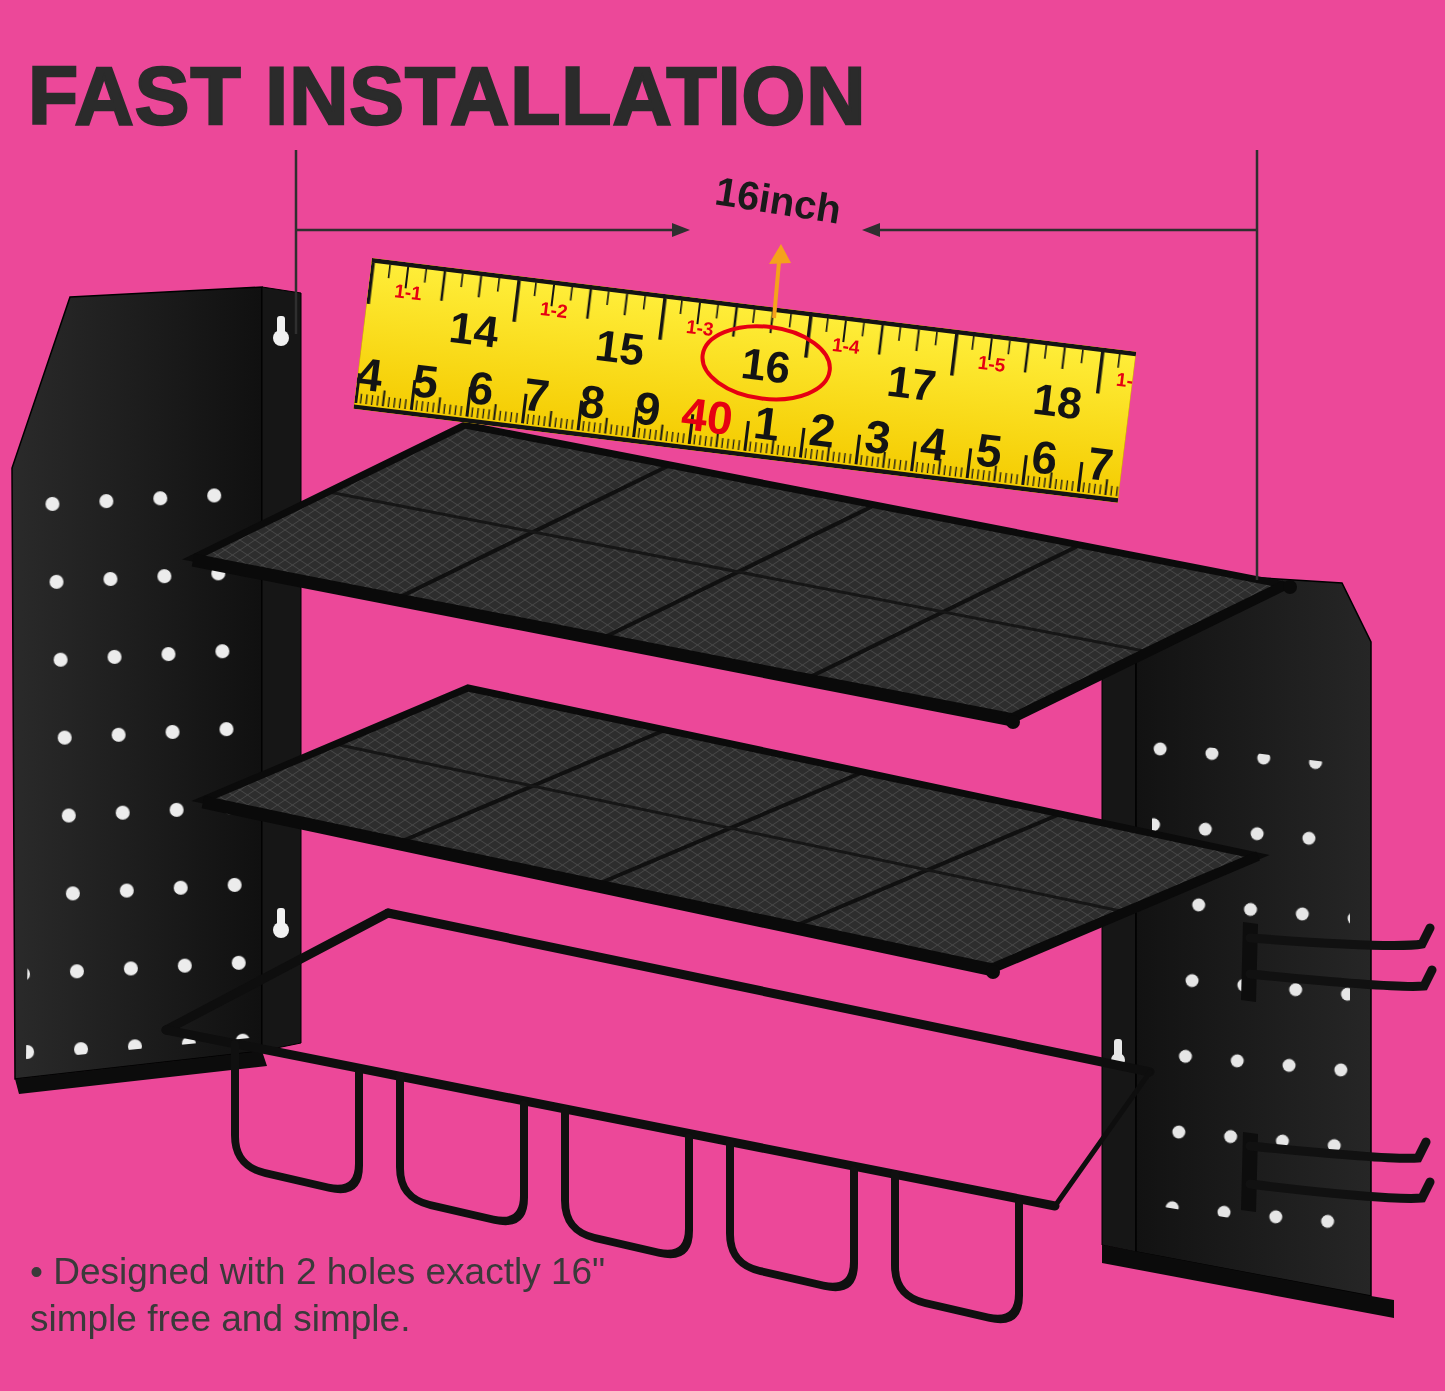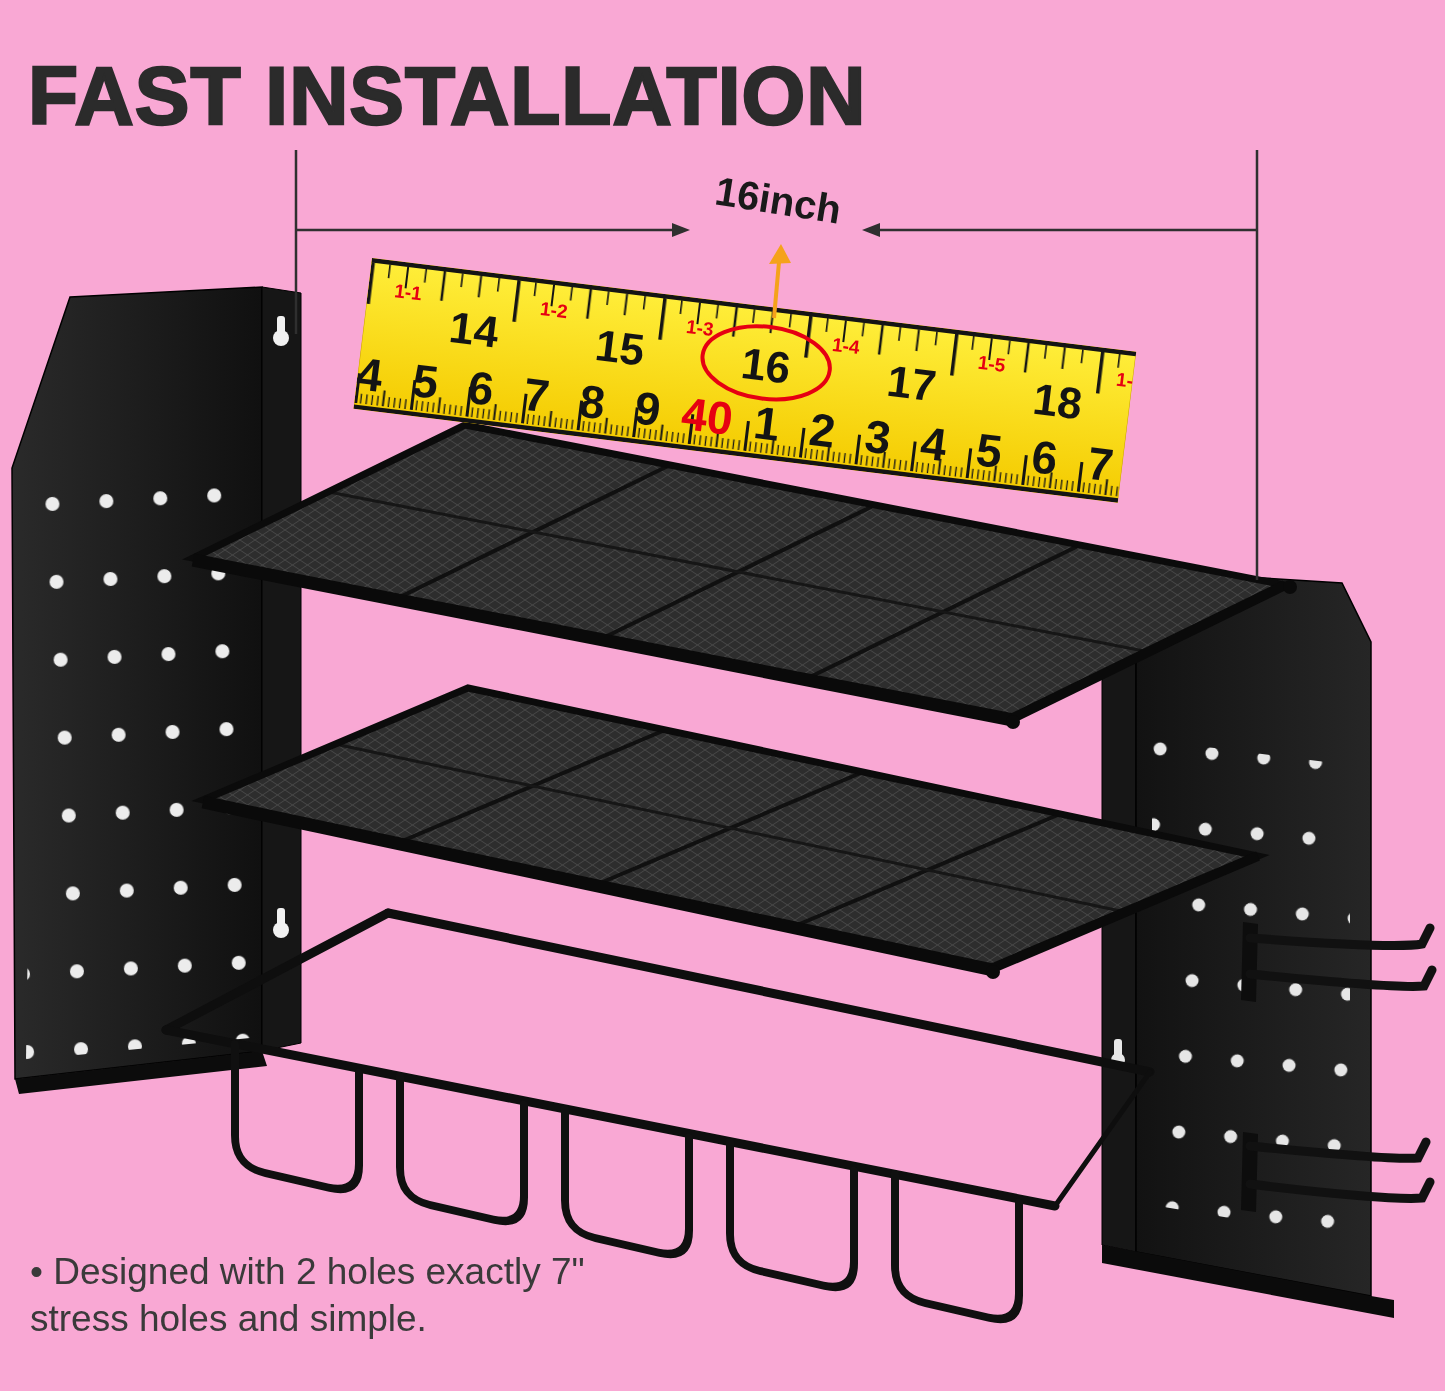--- a/index.html
+++ b/index.html
@@ -1,16 +1,16 @@
 <!DOCTYPE html>
 <html><head>
 <meta charset="utf-8">
 <style>
   html,body{margin:0;padding:0;background:#ffffff;}
-  .stage{position:relative;width:1445px;height:1391px;background:#f9a8d4;overflow:hidden;
+  .stage{position:relative;width:1445px;height:1391px;background:#ec4899;overflow:hidden;
          font-family:"Liberation Sans", sans-serif;}
   .title{position:absolute;left:28px;top:-6px;font-size:82px;font-weight:700;
          letter-spacing:1px;color:#2b2b2b;-webkit-text-stroke:2.4px #2b2b2b;white-space:nowrap;}
   .caption{position:absolute;left:30px;top:1248px;font-size:37px;color:#3a3a3a;line-height:1.28;}
   svg{position:absolute;left:0;top:0;}
   svg text{font-family:"Liberation Sans", sans-serif;}
 </style>
 </head>
 <body>
 
@@ -197,17 +197,17 @@
     <polygon points="690,230 672,223 672,237" fill="#2f2f2f"></polygon>
     <polygon points="862,230 880,223 880,237" fill="#2f2f2f"></polygon>
     <text transform="translate(776,214) rotate(9)" font-size="40" font-weight="700" fill="#1a1a1a" text-anchor="middle">16inch</text>
     <g>
       <line x1="774" y1="318" x2="779" y2="262" stroke="#f5a21b" stroke-width="4"></line>
       <polygon points="781,244 769,264 791,263" fill="#f5a21b"></polygon>
     </g>
   </svg>
 
   <div class="caption">
-    <div>• Designed with 2 holes exactly 7"</div>
-    <div>stress holes and simple.</div>
+    <div>• Designed with 2 holes exactly 16"</div>
+    <div>simple free and simple.</div>
   </div>
 
 </div>
 
 </body></html>

